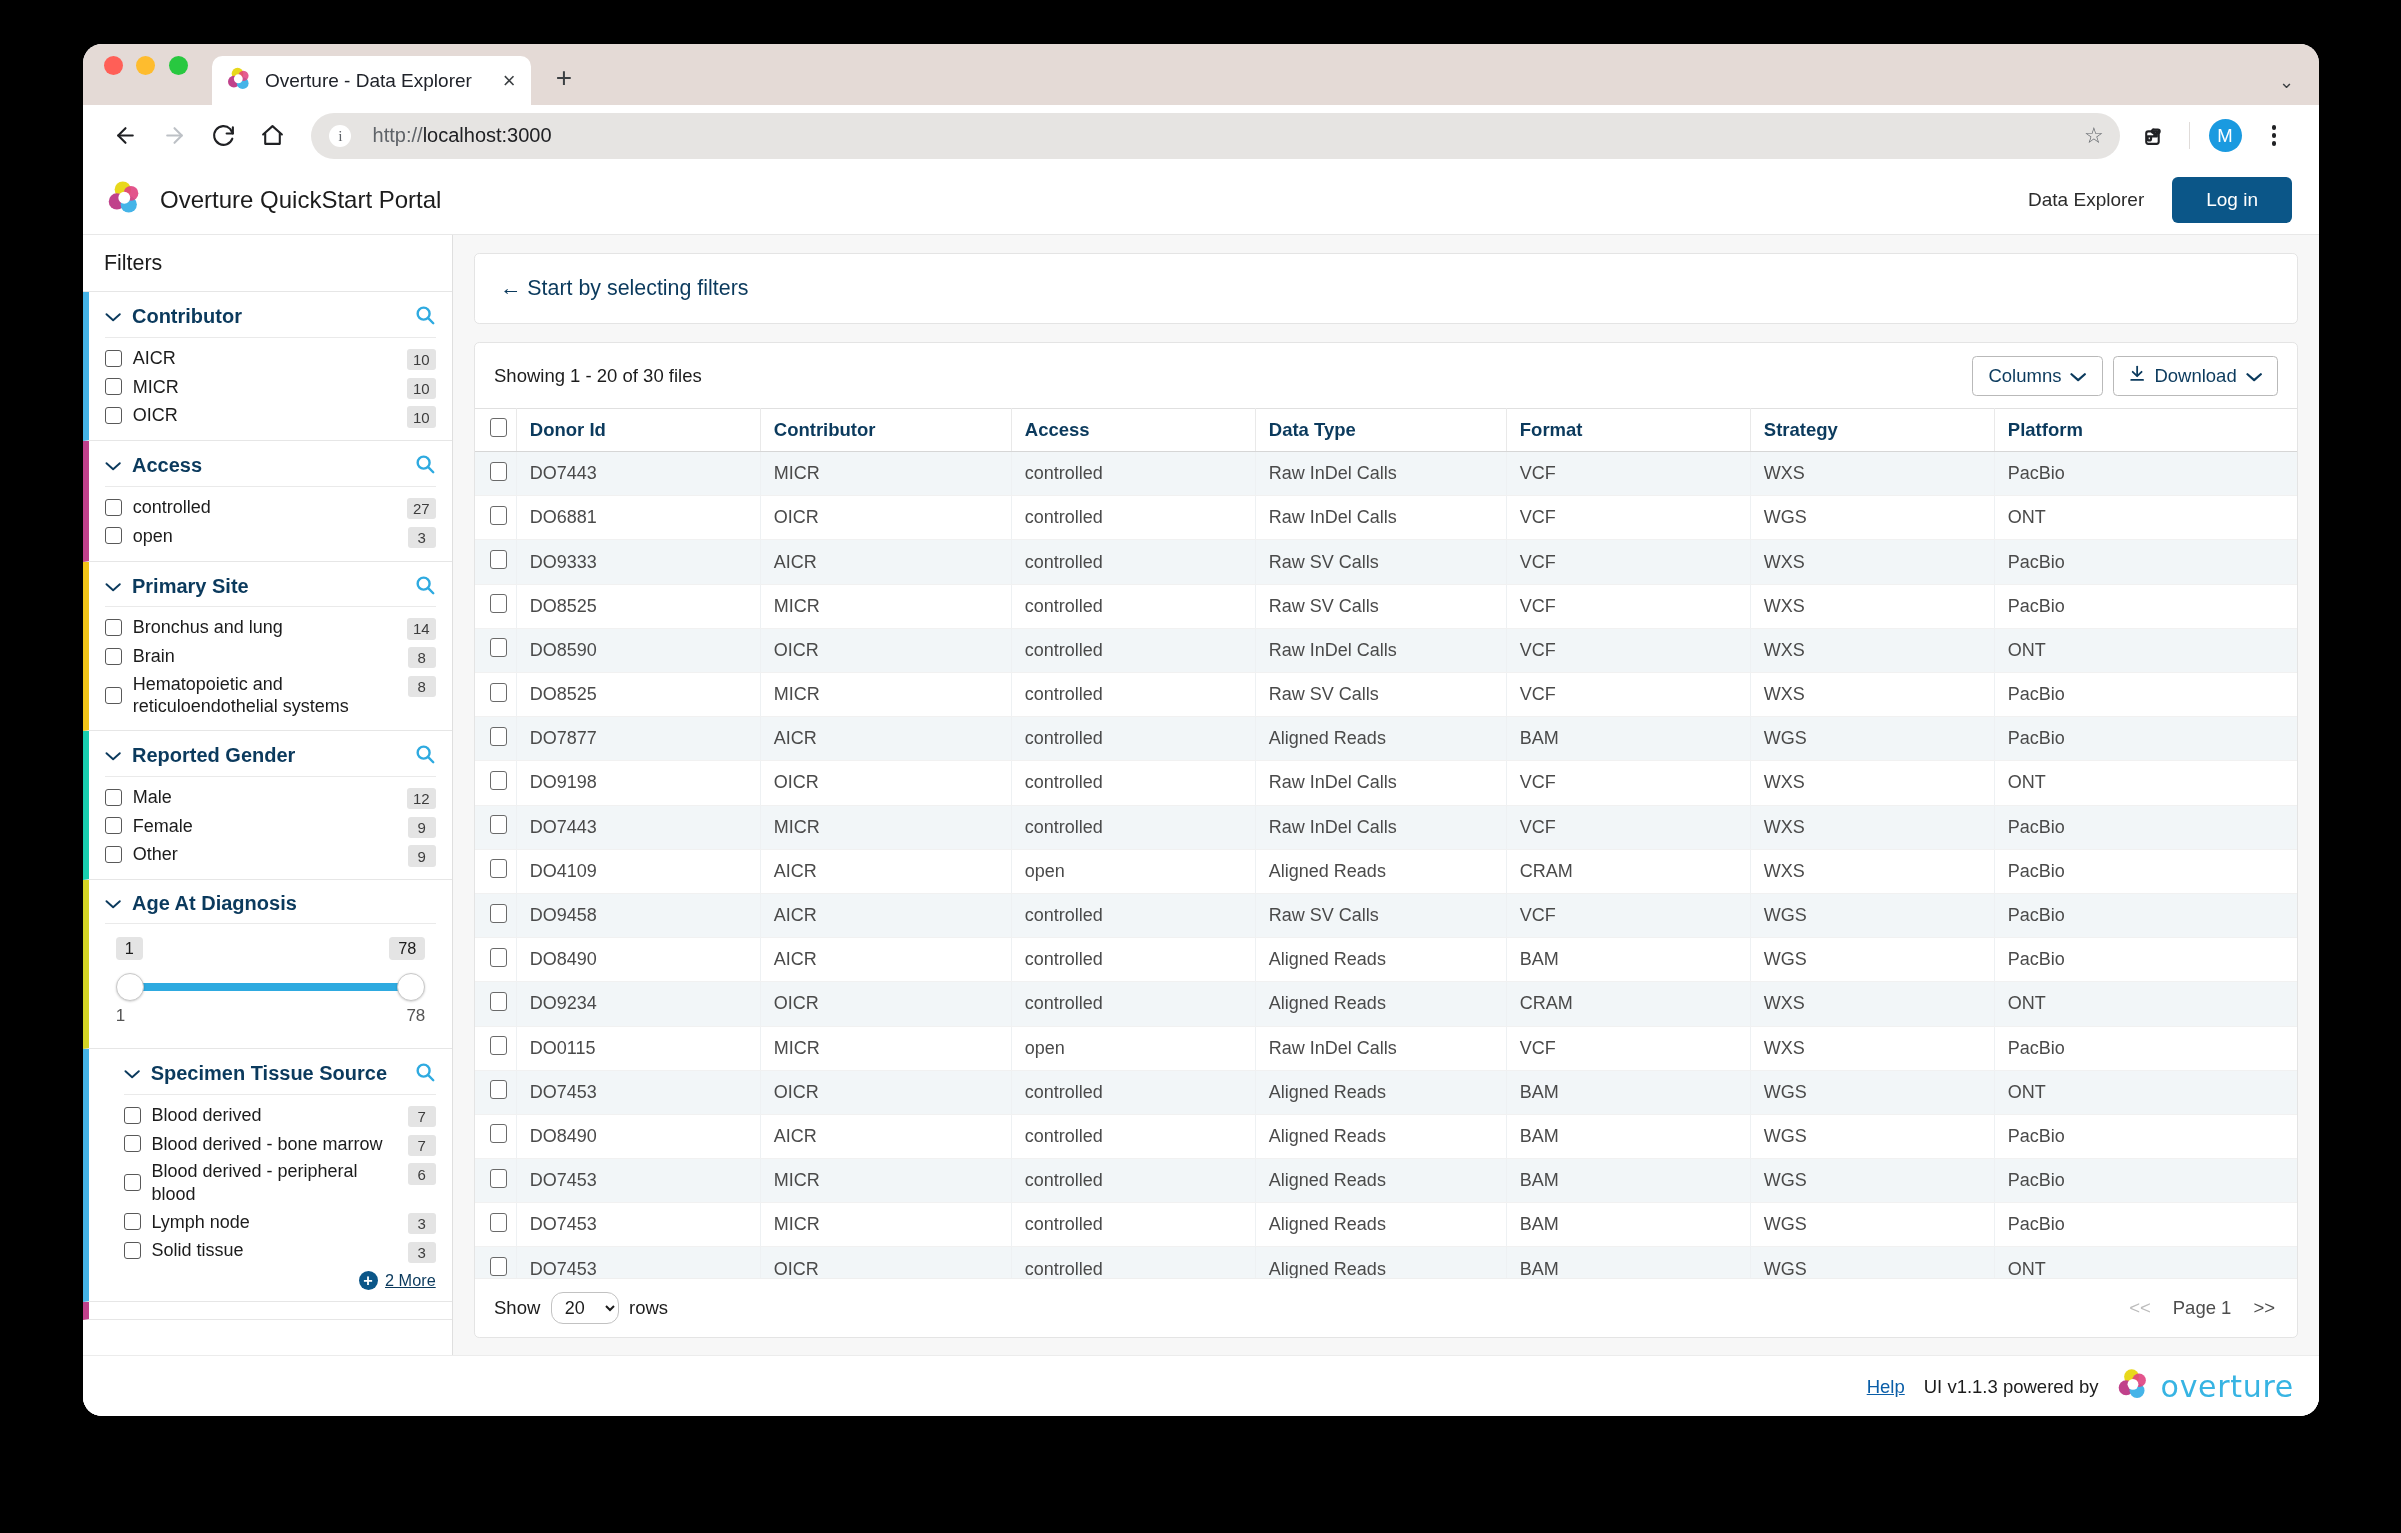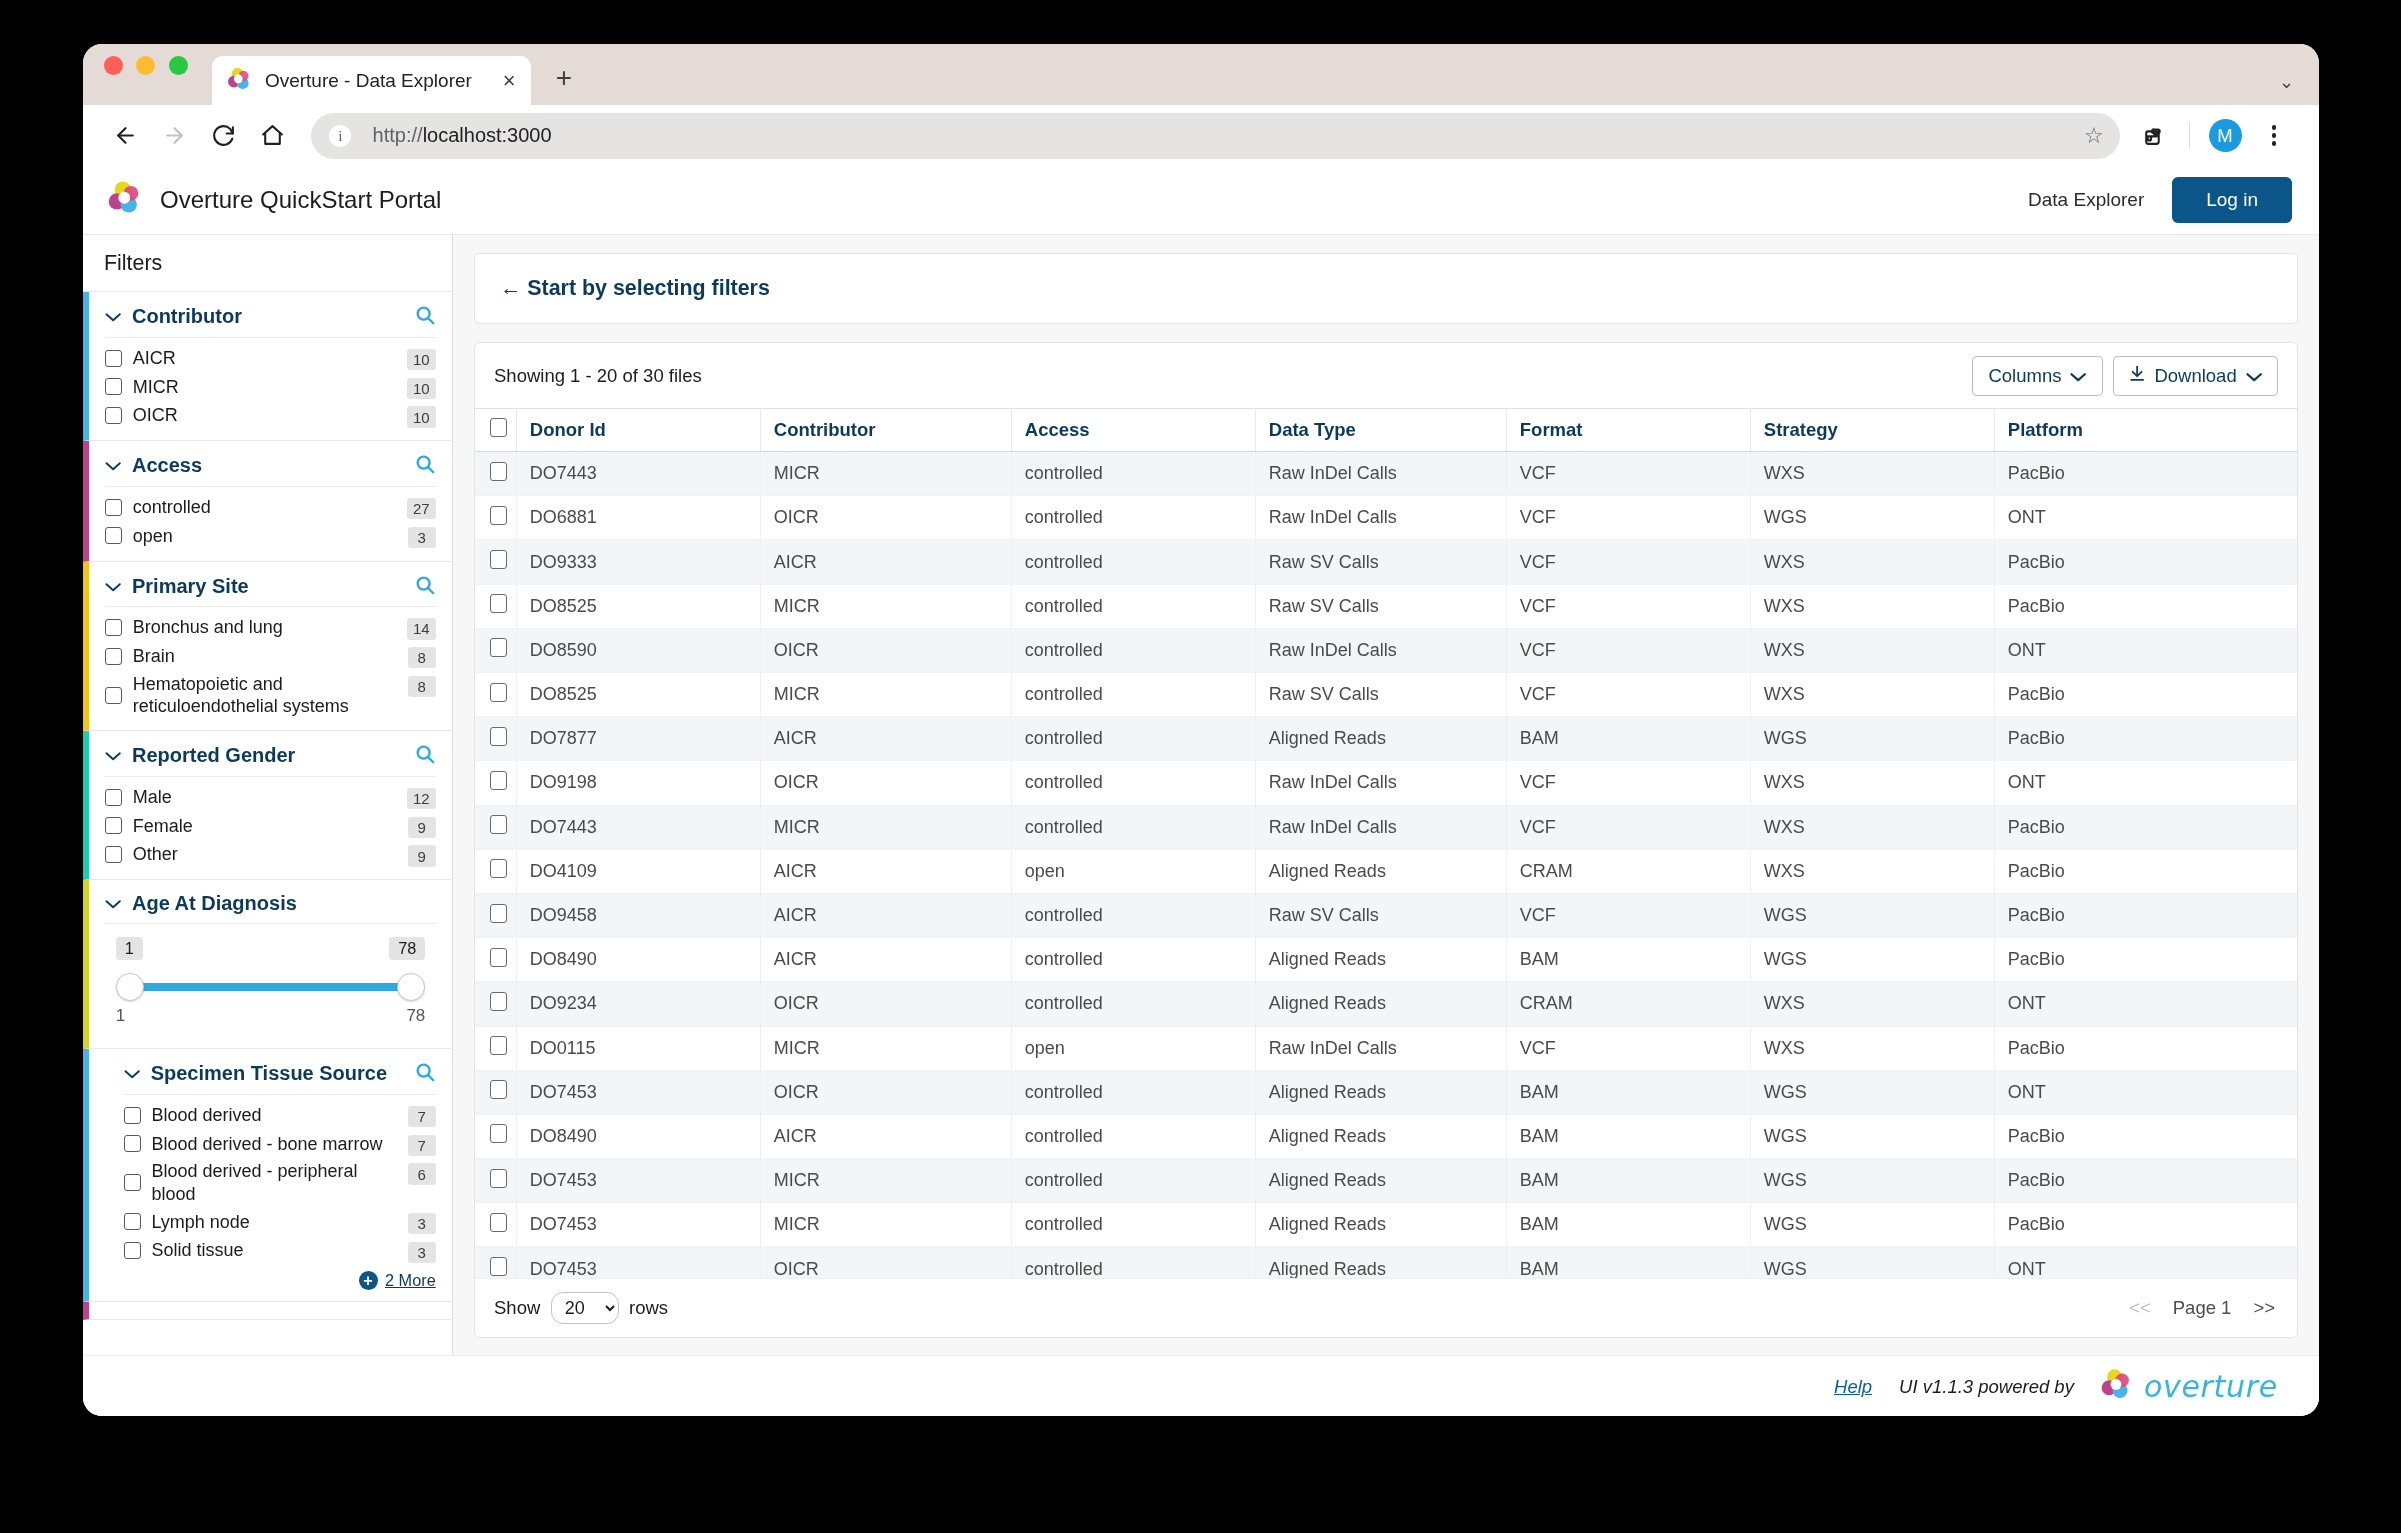--- a/index.html
+++ b/index.html
@@ -210,21 +210,21 @@
   
   .main { flex: 1 1 auto; padding: 18px 21px 0 21px; display: flex; flex-direction: column; min-width: 0; overflow: hidden; }
   .card { background: #fff; border: 0.7px solid #e4e4e4; border-radius: 5.2px; }
   .start-card {
     padding: 21px 25px;
     margin-bottom: 18px;
     height: 71px;
     display: flex; align-items: center;
     flex: 0 0 auto;
   }
-  .start-text { font-size: 21.4px; color: #0b3a5d; font-weight: 700; cursor: pointer; }
+  .start-text { font-size: 21.4px; color: #0b3a5d; font-weight: 400; cursor: pointer; }
 
   .table-card { flex: 1 1 auto; display: flex; flex-direction: column; min-height: 0; overflow: hidden; }
   .table-toolbar {
     display: flex; align-items: center;
     padding: 13.3px 19px 12px 19px;
     flex: 0 0 auto;
   }
   .showing { font-size: 18.5px; color: #1c1c1c; }
   .tool-btns { margin-left: auto; display: flex; gap: 10.4px; }
   .obtn {
@@ -288,23 +288,22 @@
   .pager { margin-left: auto; display: flex; align-items: center; gap: 22px; font-size: 18.5px; color: #6d6d6d; }
   .pager .pg-prev { color: #bcbcbc; cursor: pointer; }
   .pager .pg-next { color: #4d4d4d; cursor: pointer; }
   .pager .pg-label { color: #4d4d4d; }
 
   .site-footer {
     height: 62px;
     background: #fff;
     border-top: 0.7px solid #ececec;
     display: flex; align-items: center; justify-content: flex-end;
-    padding-right: 41px; gap: 27px;
-    flex: 0 0 auto;
-    font-style: italic;
+    padding-right: 25px; gap: 19px;
+    flex: 0 0 auto;
   }
   .help-link { font-size: 18.5px; color: #0a5ea8; text-decoration: underline; cursor: pointer; }
   .powered { font-size: 18.5px; color: #1c1c1c; }
   .ov-word { font-size: 30px; color: #37b4e3; letter-spacing: 0.7px; font-family: "DejaVu Sans", sans-serif; }
   .footer-logo-row { display: flex; align-items: center; gap: 9px; }
 </style>
 </head>
 <body>
 
 <div class="window">

